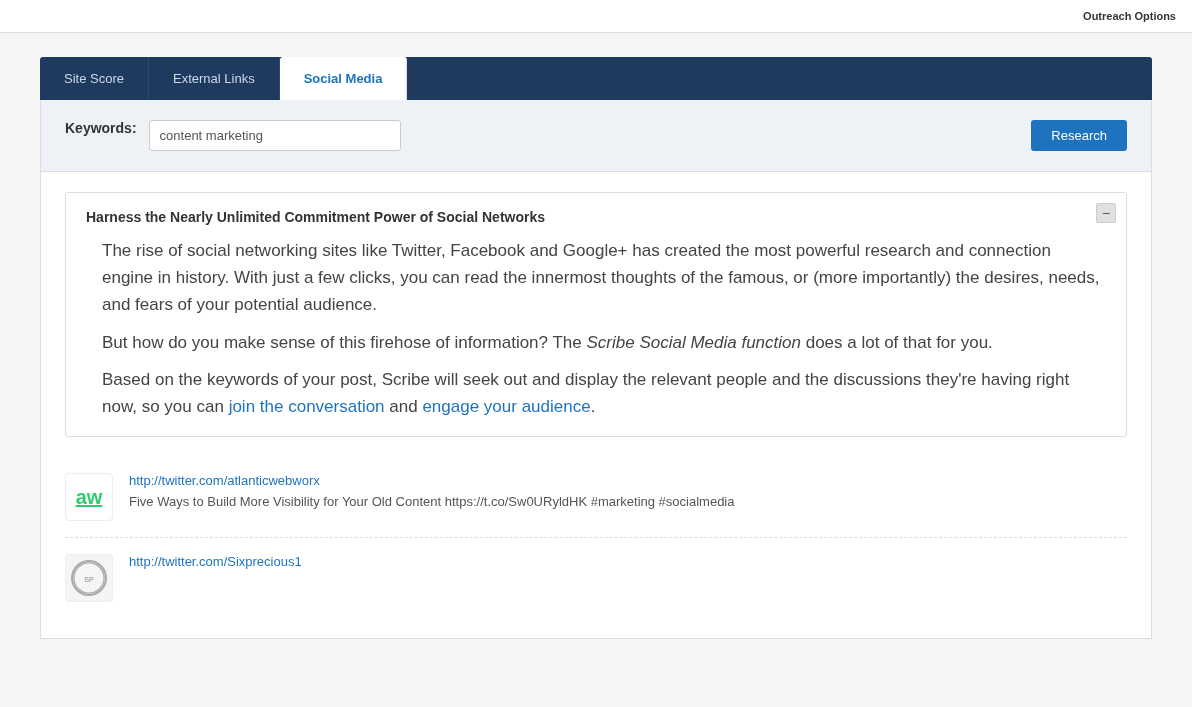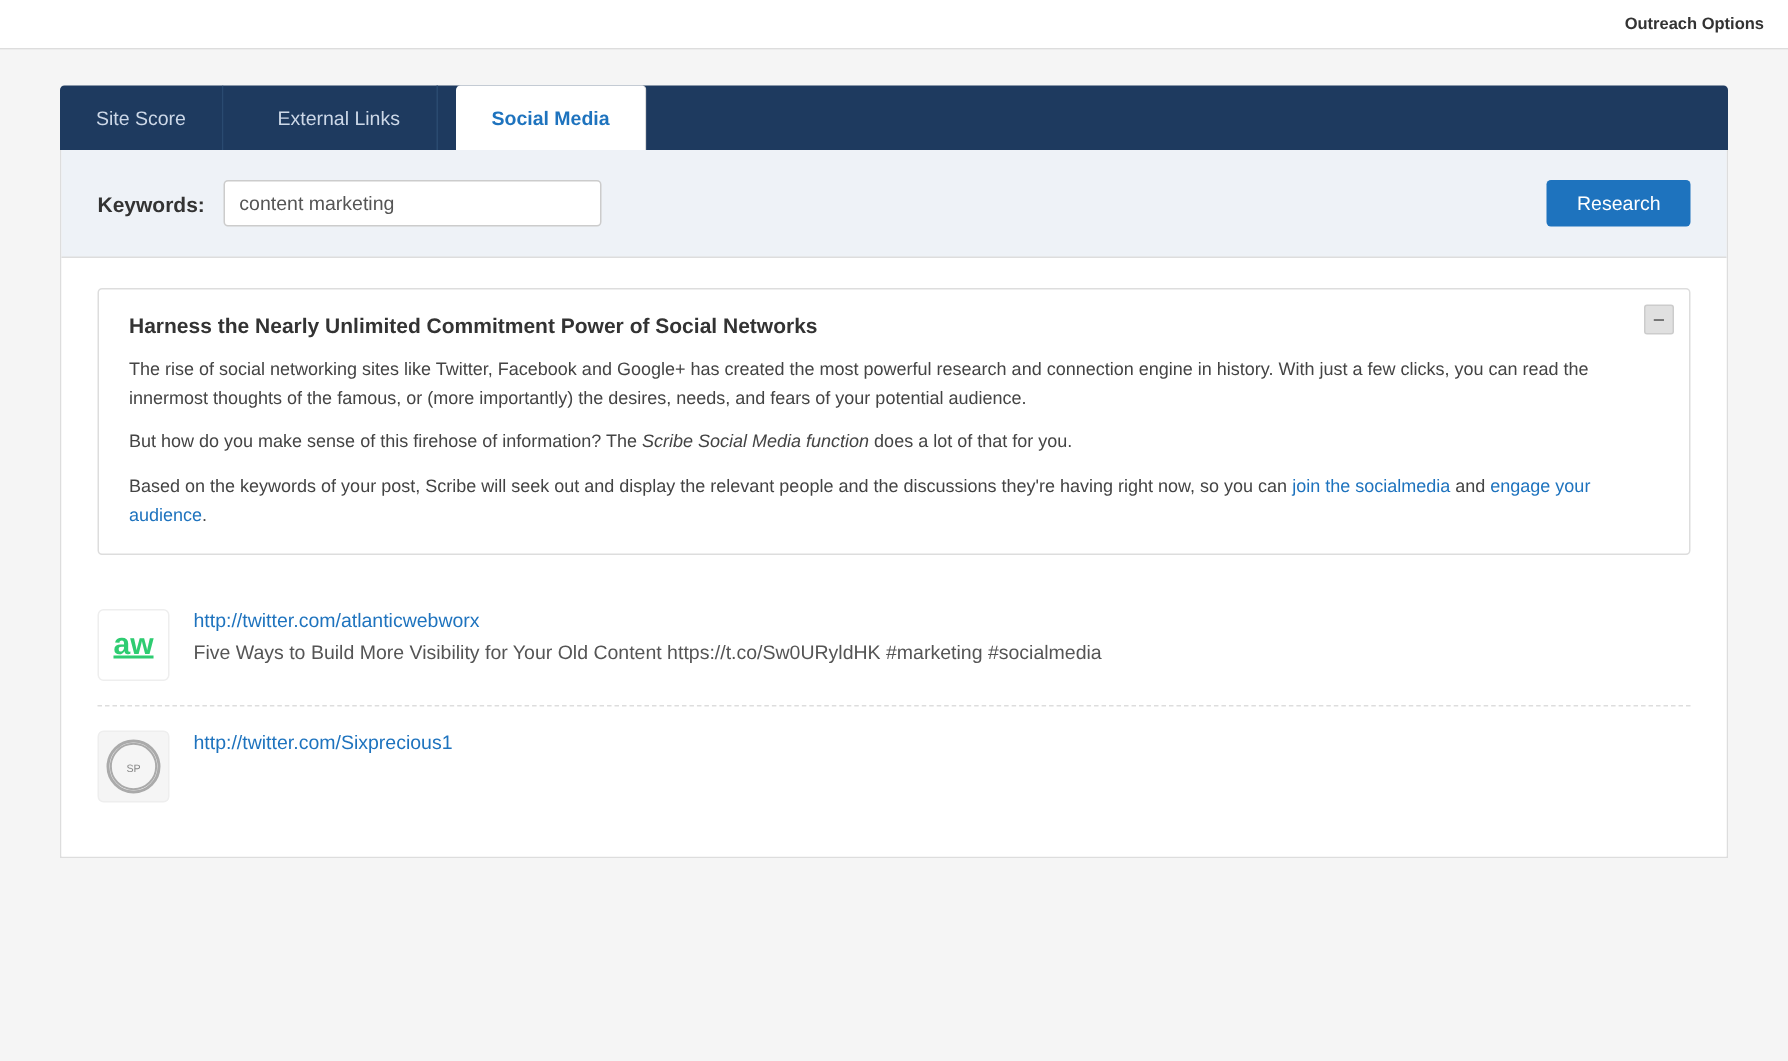--- a/index.html
+++ b/index.html
@@ -26,21 +26,20 @@
     .main-content {
       padding: 24px 40px;
     }
 
     
     .tab-container {
       background: #1e3a5f;
       border-radius: 3px 3px 0 0;
       display: flex;
       align-items: stretch;
-      gap: 12px;
     }
 
     .tab {
       padding: 14px 24px;
       color: #cdd8e8;
       font-size: 13px;
       cursor: pointer;
       border-right: 1px solid #2a4a70;
       white-space: nowrap;
     }
@@ -62,21 +61,20 @@
       background: #fff;
       border: 1px solid #ddd;
       border-top: none;
     }
 
     
     .keywords-section {
       background: #eef2f7;
       padding: 20px 24px;
       display: flex;
-      align-items: center;
       gap: 12px;
       border-bottom: 1px solid #ddd;
     }
 
     .keywords-label {
       font-size: 14px;
       font-weight: 600;
       color: #333;
       white-space: nowrap;
     }
@@ -139,24 +137,25 @@
 
     .info-box h3 {
       font-size: 14px;
       font-weight: 700;
       color: #333;
       margin-bottom: 12px;
       padding-right: 30px;
     }
 
     .info-box p {
-      font-size: 12px;
+      font-size: 17px;
       color: #444;
       line-height: 1.6;
       margin-bottom: 10px;
+      margin-left: 16px;
     }
 
     .info-box p:last-child {
       margin-bottom: 0;
     }
 
     .info-box em {
       font-style: italic;
     }
 
@@ -264,21 +263,21 @@
     </div>
 
     <div class="results-area">
 
       <div class="info-box">
         <button class="info-box-collapse">−</button>
         <h3>Harness the Nearly Unlimited Commitment Power of Social Networks</h3>
         <p>The rise of social networking sites like Twitter, Facebook and Google+ has created the most powerful research and connection engine in history. With just a few clicks, you can read the innermost thoughts of the famous, or (more importantly) the desires, needs, and fears of your potential audience.</p>
         <p>But how do you make sense of this firehose of information? The <em>Scribe Social Media function</em> does a lot of that for you.</p>
         <p>
-          <span>Based on the keywords of your post, Scribe will seek out and display the relevant people and the discussions they're having right now, so you can </span><a href="#">join the socialmedia</a><span> and </span><a href="#">engage your audience</a><span>.</span>
+          <span>Based on the keywords of your post, Scribe will seek out and display the relevant people and the discussions they're having right now, so you can </span><a href="#">join the conversation</a><span> and </span><a href="#">engage your audience</a><span>.</span>
         </p>
       </div>
 
       <div class="twitter-result">
         <div class="twitter-avatar avatar-aw">
           <span class="avatar-aw-text">aw</span>
         </div>
         <div class="twitter-content">
           <a class="twitter-url" href="#">http://twitter.com/atlanticwebworx</a>
           <div class="twitter-text">Five Ways to Build More Visibility for Your Old Content https://t.co/Sw0URyldHK #marketing #socialmedia</div>

